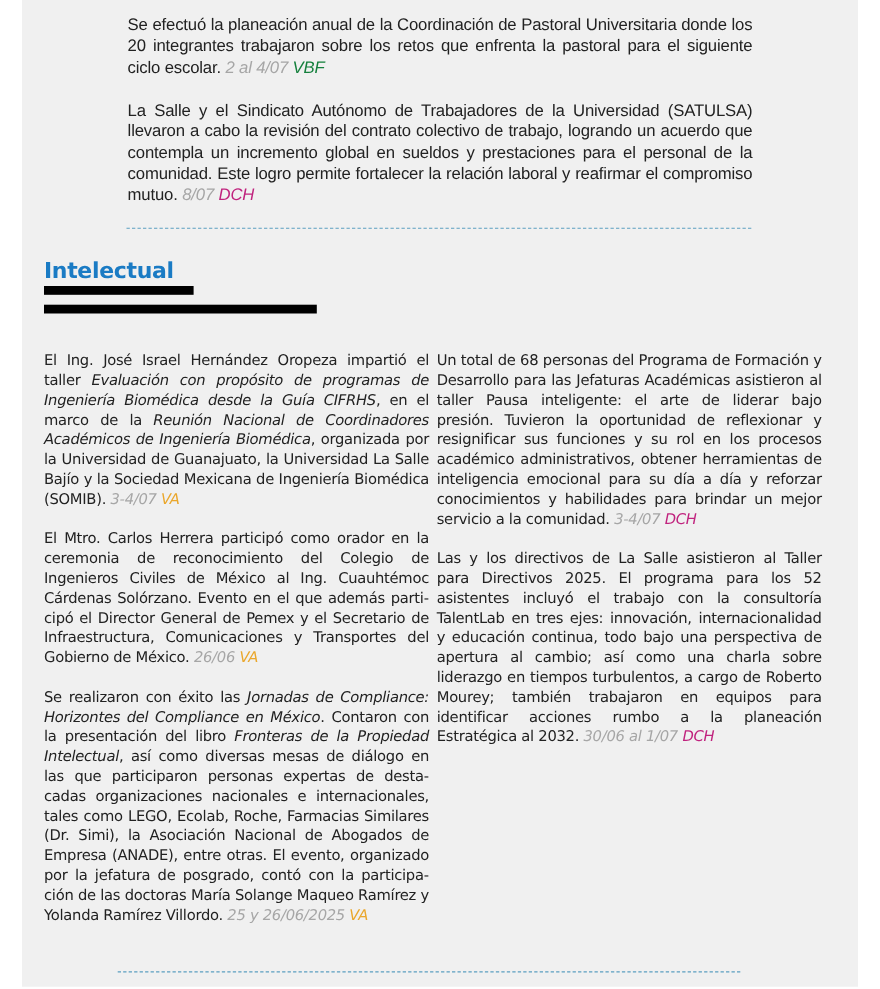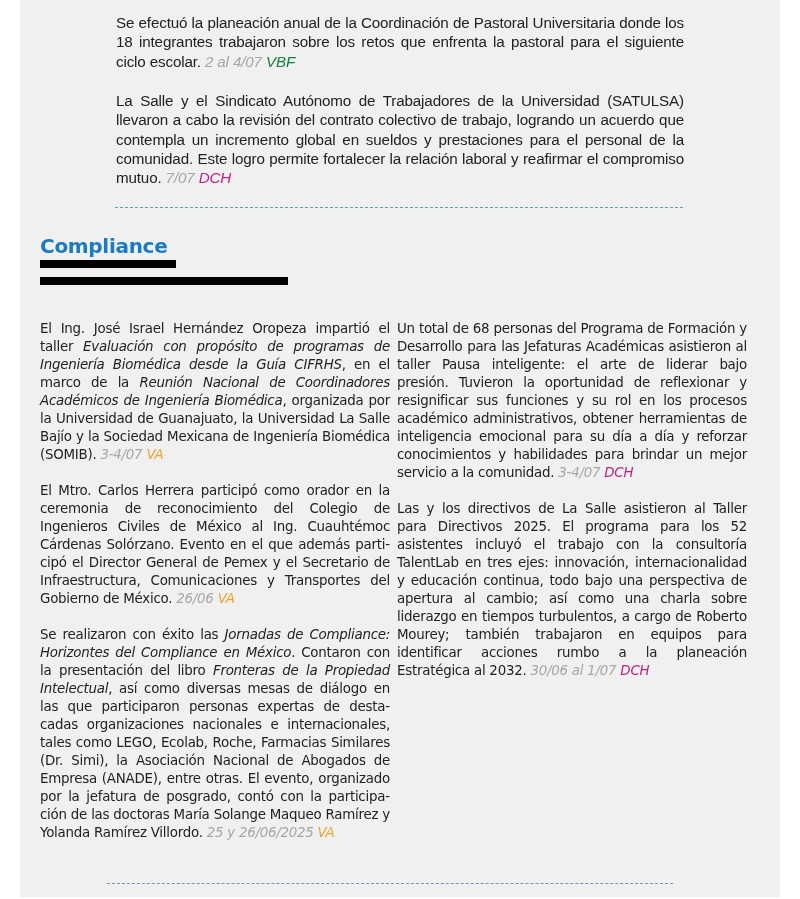--- a/index.html
+++ b/index.html
@@ -40,35 +40,35 @@
     .col-right { left: 397px; top: 320px; }
     em { font-style: italic; }
   </style>
 </head>
 <body>
 
 <div class="panel"></div>
 
 <div class="top-block">
   <p>
-    <span>Se efectuó la planeación anual de la Coordinación de Pastoral Universitaria donde los 18 integrantes trabajaron sobre los retos que enfrenta la pastoral para el siguiente ciclo escolar.</span>
+    <span>Se efectuó la planeación anual de la Coordinación de Pastoral Universitaria donde los 20 integrantes trabajaron sobre los retos que enfrenta la pastoral para el siguiente ciclo escolar.</span>
     <span class="meta-date">2 al 4/07</span>
     <span class="tag" style="color: #15803d;">VBF</span>
   </p>
   <p>
     <span>La Salle y el Sindicato Autónomo de Trabajadores de la Universidad (SATULSA) llevaron a cabo la revisión del contrato colectivo de trabajo, logrando un acuerdo que contempla un incremento global en sueldos y prestaciones para el personal de la comunidad. Este logro permite fortalecer la relación laboral y reafirmar el compromiso mutuo.</span>
-    <span class="meta-date">7/07</span>
+    <span class="meta-date">8/07</span>
     <span class="tag" style="color: rgb(192, 35, 126);">DCH</span>
   </p>
 </div>
 
 <div class="divider" style="left:115px; top:207px; width:568px;"></div>
 
 <div class="section-title">
-  <span class="title-line">Compliance</span>
+  <span class="title-line">Intelectual</span>
   <span class="title-bar" style="width:136px;"></span>
   <span class="title-bar" style="width:248px;"></span>
 </div>
 
 <div class="col col-left">
     <p><span>El Ing. José Israel Hernández Oropeza impartió el taller </span><em>Evaluación con propósito de programas de Ingeniería Biomédica desde la Guía CIFRHS</em><span>, en el marco de la </span><em>Reunión Nacional de Coordinadores Académicos de Ingeniería Biomédica</em><span>, organizada por la Universidad de Guanajuato, la Universidad La Salle Bajío y la Sociedad Mexicana de Ingeniería Biomédica (SOMIB).</span> <span class="meta-date">3-4/07</span> <span class="tag" style="color: rgb(234, 167, 44);">VA</span></p>
     <p><span>El Mtro. Carlos Herrera participó como orador en la ceremonia de reconocimiento del Colegio de Ingenieros Civiles de México al Ing. Cuauhtémoc Cárdenas Solórzano. Evento en el que además parti­cipó el Director General de Pemex y el Secretario de Infraestructura, Comunicaciones y Transportes del Gobierno de México.</span> <span class="meta-date">26/06</span> <span class="tag" style="color: rgb(234, 167, 44);">VA</span></p>
     <p><span>Se realizaron con éxito las </span><em>Jornadas de Compliance: Horizontes del Compliance en México</em><span>. Contaron con la presentación del libro </span><em>Fronteras de la Propiedad Intelectual</em><span>, así como diversas mesas de diálogo en las que participaron personas expertas de desta­cadas organizaciones nacionales e internacionales, tales como LEGO, Ecolab, Roche, Farmacias Similares (Dr. Simi), la Asociación Nacional de Abogados de Empresa (ANADE), entre otras. El evento, organizado por la jefatura de posgrado, contó con la participa­ción de las doctoras María Solange Maqueo Ramírez y Yolanda Ramírez Villordo.</span> <span class="meta-date">25 y 26/06/2025</span> <span class="tag" style="color: rgb(234, 167, 44);">VA</span></p>
   </div>
 <div class="col col-right">

